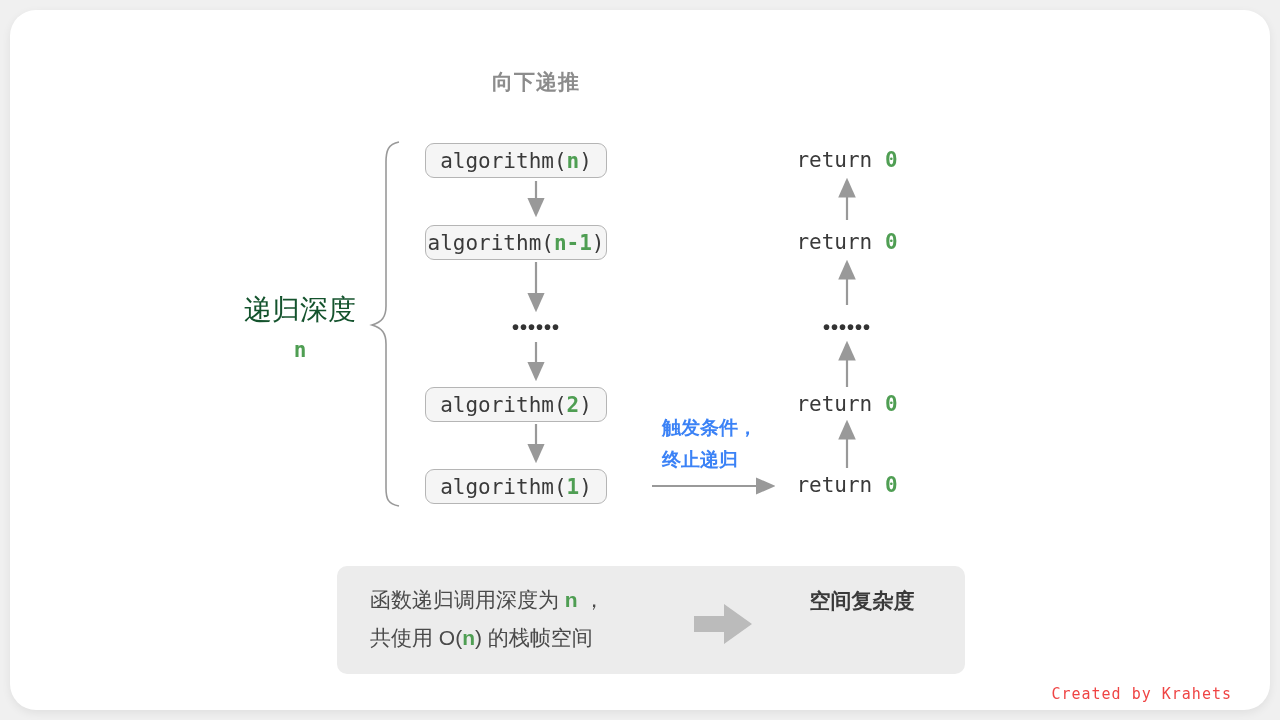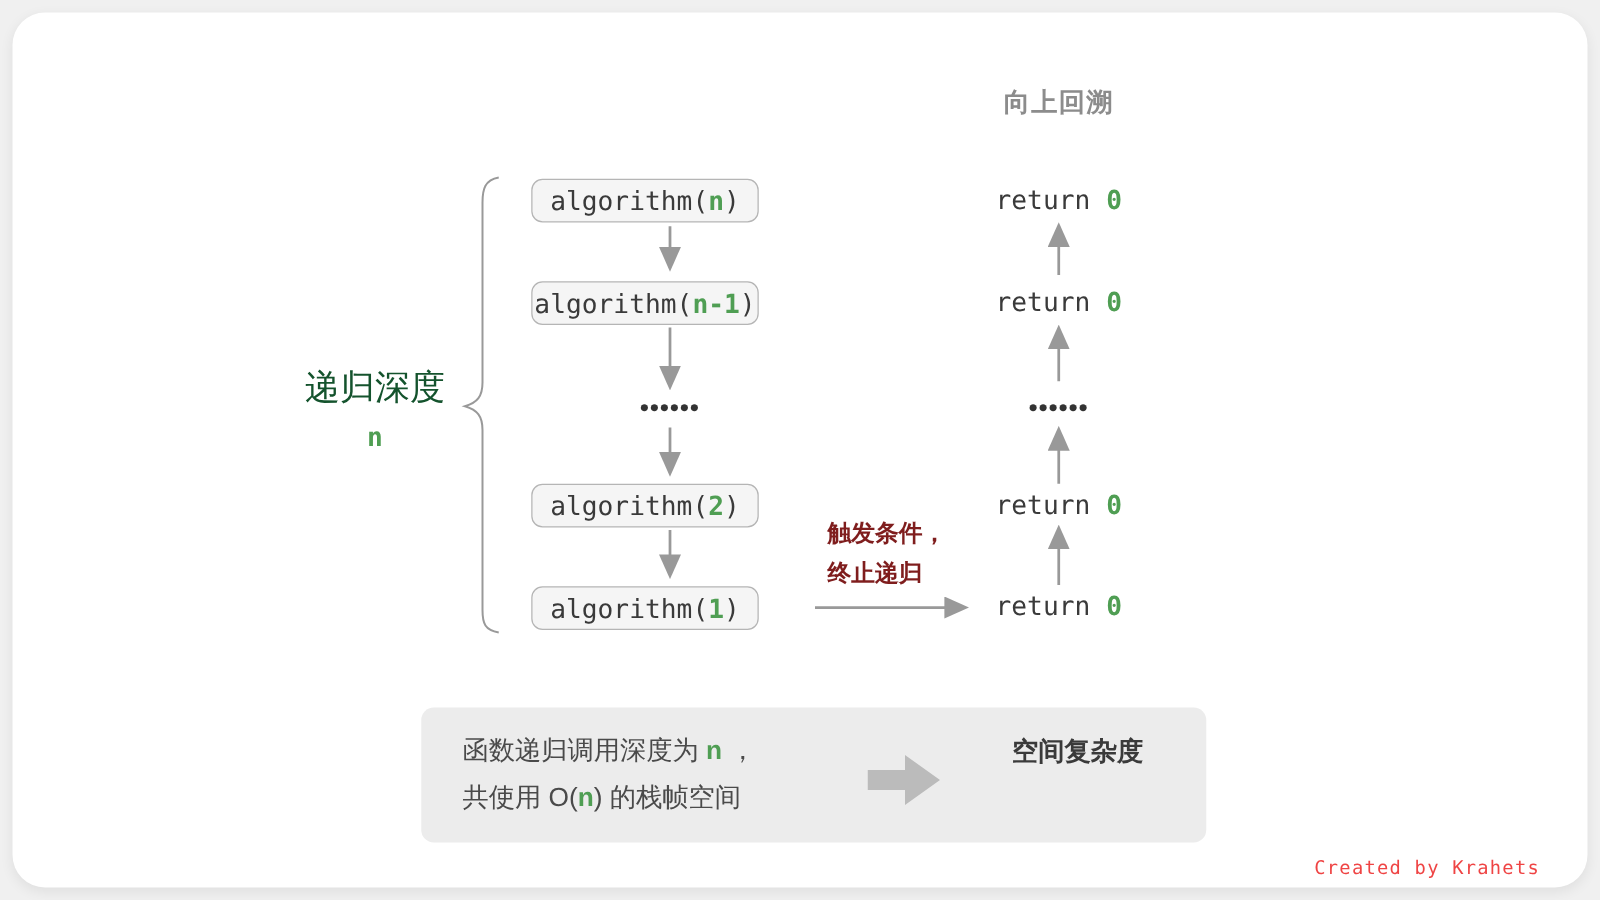--- a/index.html
+++ b/index.html
@@ -77,21 +77,21 @@
     width: 124px;
     text-align: center;
   }
   .depth-text { font-size: 28px; color: #14532d; }
   .depth-value { margin-top: 9px; font-size: 21px; }
   .trigger-note {
     position: absolute;
     left: 652px; top: 402px;
     font-size: 19px;
     font-weight: bold;
-    color: #7f1d1d;
+    color: #3b82f6;
     line-height: 32px;
   }
   .summary-box {
     position: absolute;
     left: 327px; top: 556px;
     width: 628px; height: 108px;
     background: #ececec;
     border-radius: 10px;
   }
   .summary-line {
@@ -148,21 +148,21 @@
     <line x1="526" y1="414" x2="526" y2="450" stroke="#999999" stroke-width="2.2" marker-end="url(#ah)"></line>
 
     <line x1="837" y1="458" x2="837" y2="413" stroke="#999999" stroke-width="2.2" marker-end="url(#ah)"></line>
     <line x1="837" y1="377" x2="837" y2="334" stroke="#999999" stroke-width="2.2" marker-end="url(#ah)"></line>
     <line x1="837" y1="295" x2="837" y2="253" stroke="#999999" stroke-width="2.2" marker-end="url(#ah)"></line>
     <line x1="837" y1="210" x2="837" y2="171" stroke="#999999" stroke-width="2.2" marker-end="url(#ah)"></line>
 
     <line x1="642" y1="476" x2="762" y2="476" stroke="#999999" stroke-width="2.2" marker-end="url(#ah)"></line>
   </svg>
 
-  <div class="col-header" style="left:737px;">向上回溯</div>
+  <div class="col-header" style="left:426px;">向下递推</div>
 
   <div class="depth-wrap">
     <div class="depth-text">递归深度</div>
     <div class="depth-value code green">n</div>
   </div>
 
   <div class="code-box code" style="top:133px;"><span>algorithm(</span><span class="green">n</span><span>)</span></div>
   <div class="code-box code" style="top:215px;"><span>algorithm(</span><span class="green">n-1</span><span>)</span></div>
   <div class="ellipsis" style="left:426px; top:306px;">••••••</div>
   <div class="code-box code" style="top:377px;"><span>algorithm(</span><span class="green">2</span><span>)</span></div>

